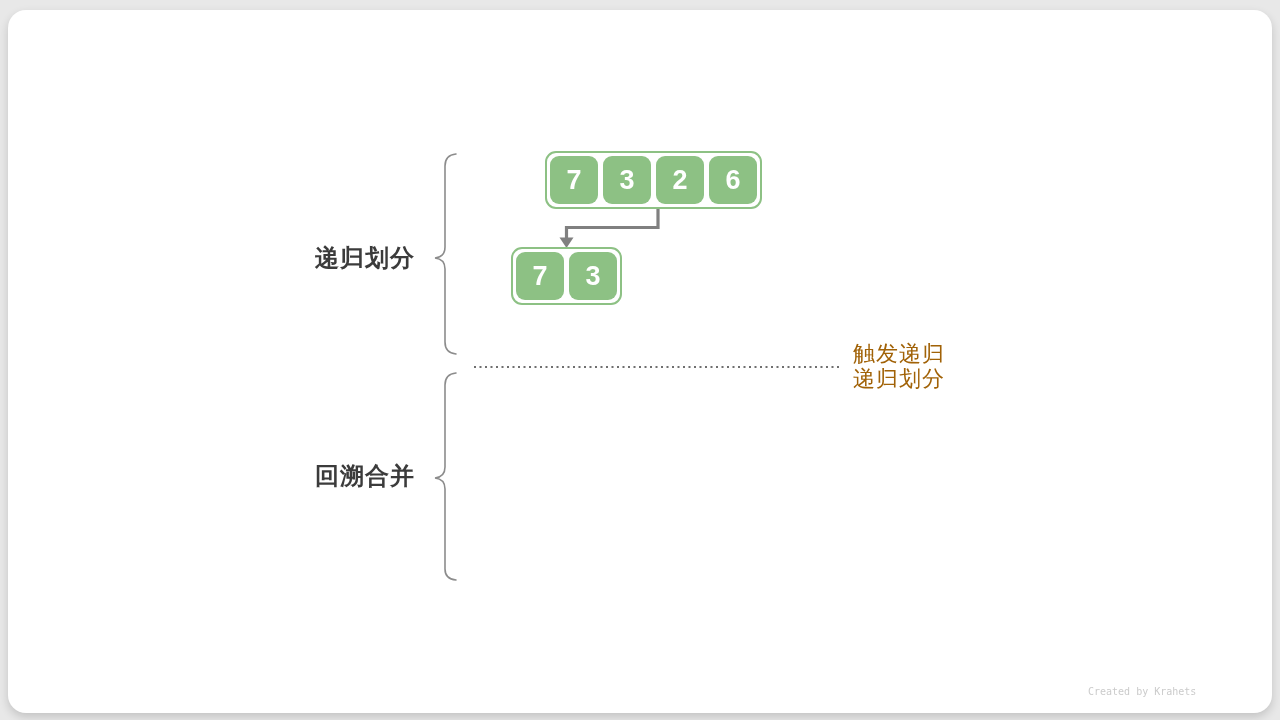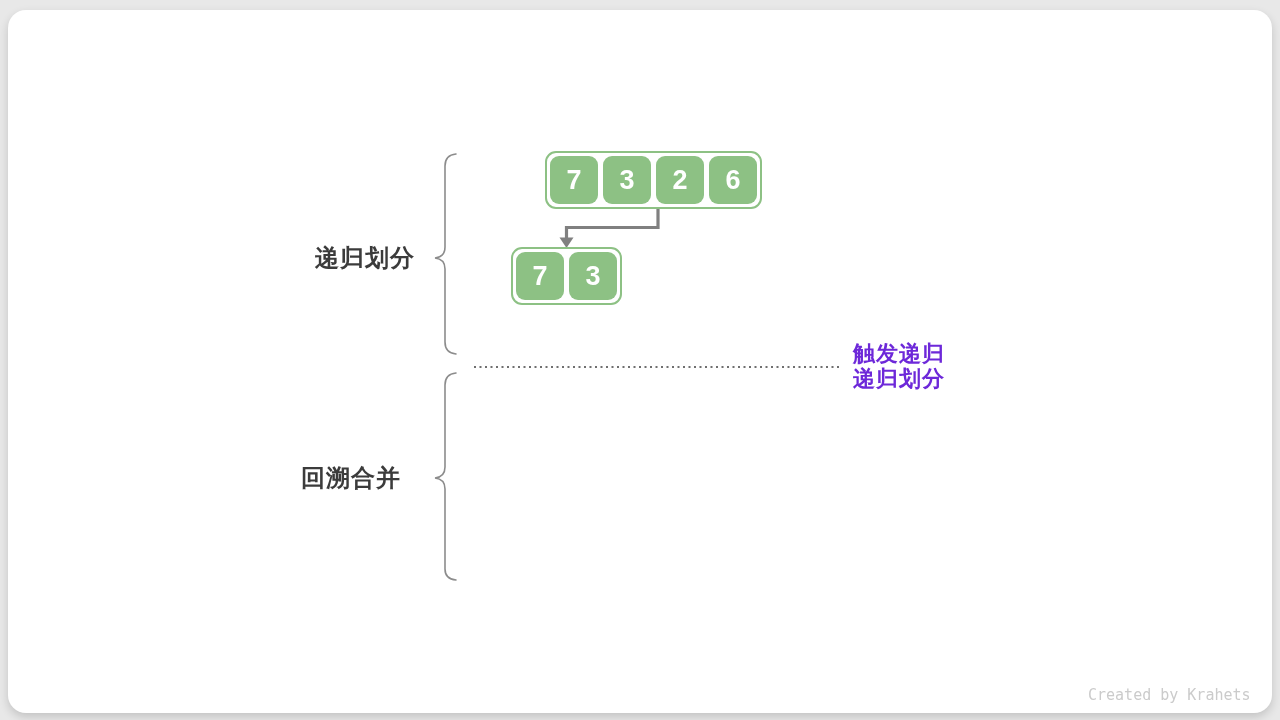--- a/index.html
+++ b/index.html
@@ -39,21 +39,21 @@
     width: 118px;
     text-align: right;
     font-size: 24px;
     font-weight: bold;
     letter-spacing: 1px;
     color: #3b3b3b;
     line-height: 30px;
     white-space: nowrap;
   }
   .phase-label.divide { left: 289px; top: 233px; }
-  .phase-label.merge  { left: 275px; top: 453px; }
+  .phase-label.merge  { left: 289px; top: 453px; font-family: Liberation Mono, monospace; }
   .array-box {
     position: absolute;
     display: flex;
     gap: 5px;
     padding: 3px;
     background: #ffffff;
     border: 2px solid #8dc184;
     border-radius: 11px;
   }
   .array-box.level1 { left: 537px; top: 141px; }
@@ -68,32 +68,32 @@
     font-weight: bold;
     display: flex;
     align-items: center;
     justify-content: center;
   }
   .annotation {
     position: absolute;
     left: 845px;
     top: 331px;
     font-size: 22px;
-    font-weight: bold;
-    color: #6d28d9;
+    font-weight: normal;
+    color: #a16207;
     line-height: 25px;
     letter-spacing: 1px;
     white-space: nowrap;
   }
   .watermark {
     position: absolute;
     left: 1080px;
     top: 676px;
     font-family: "DejaVu Sans Mono", monospace;
-    font-size: 15px;
+    font-size: 10px;
     color: #cbcbcb;
     white-space: nowrap;
   }
 </style>
 </head>
 <body>
 
 <div class="stage">
   <div class="card">
 

